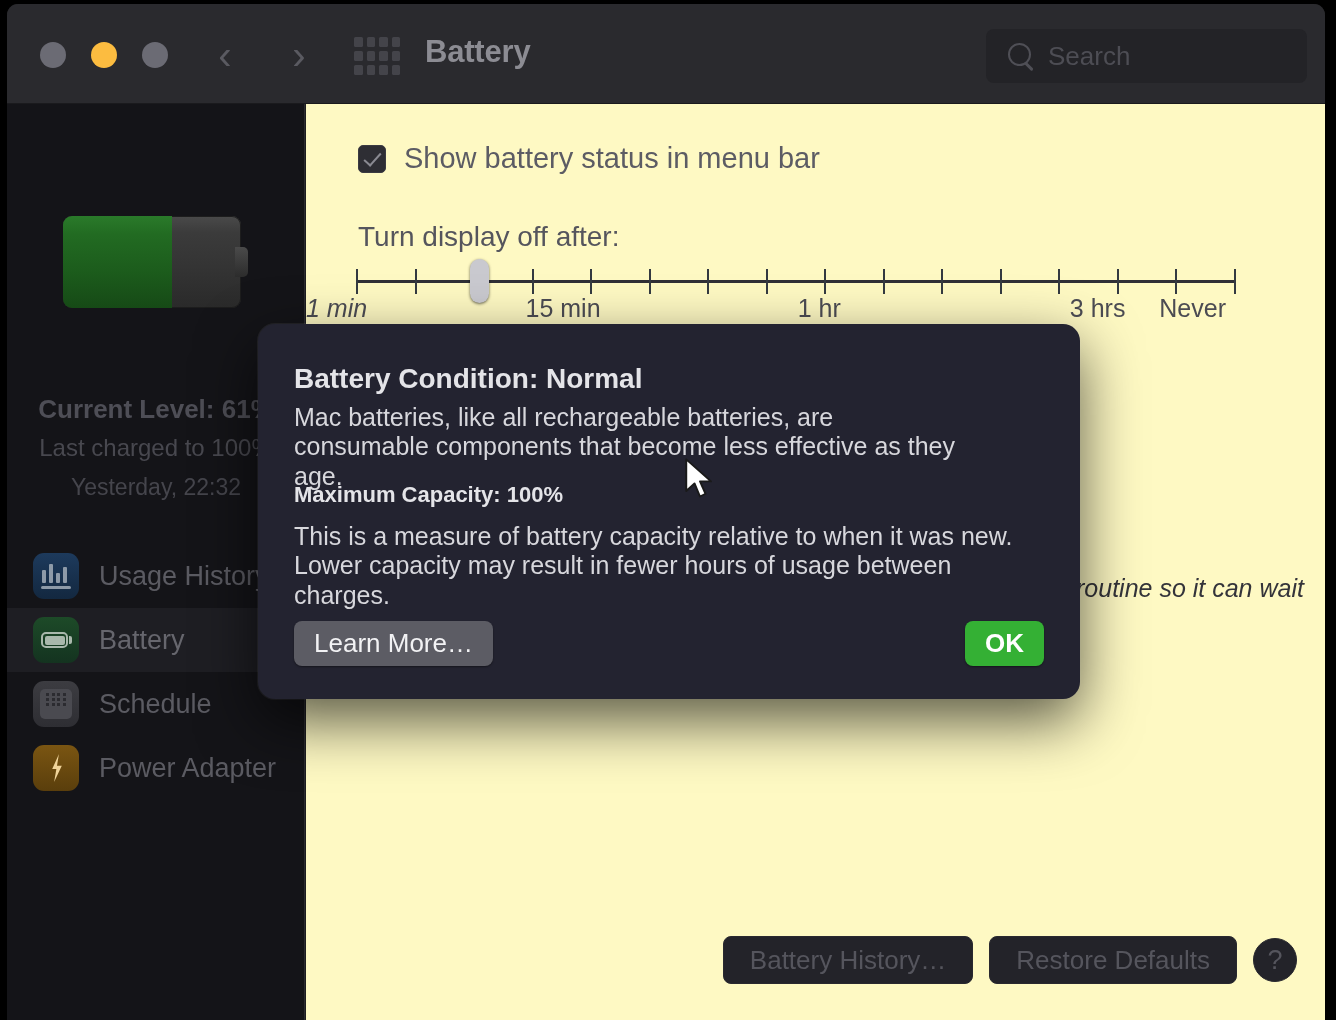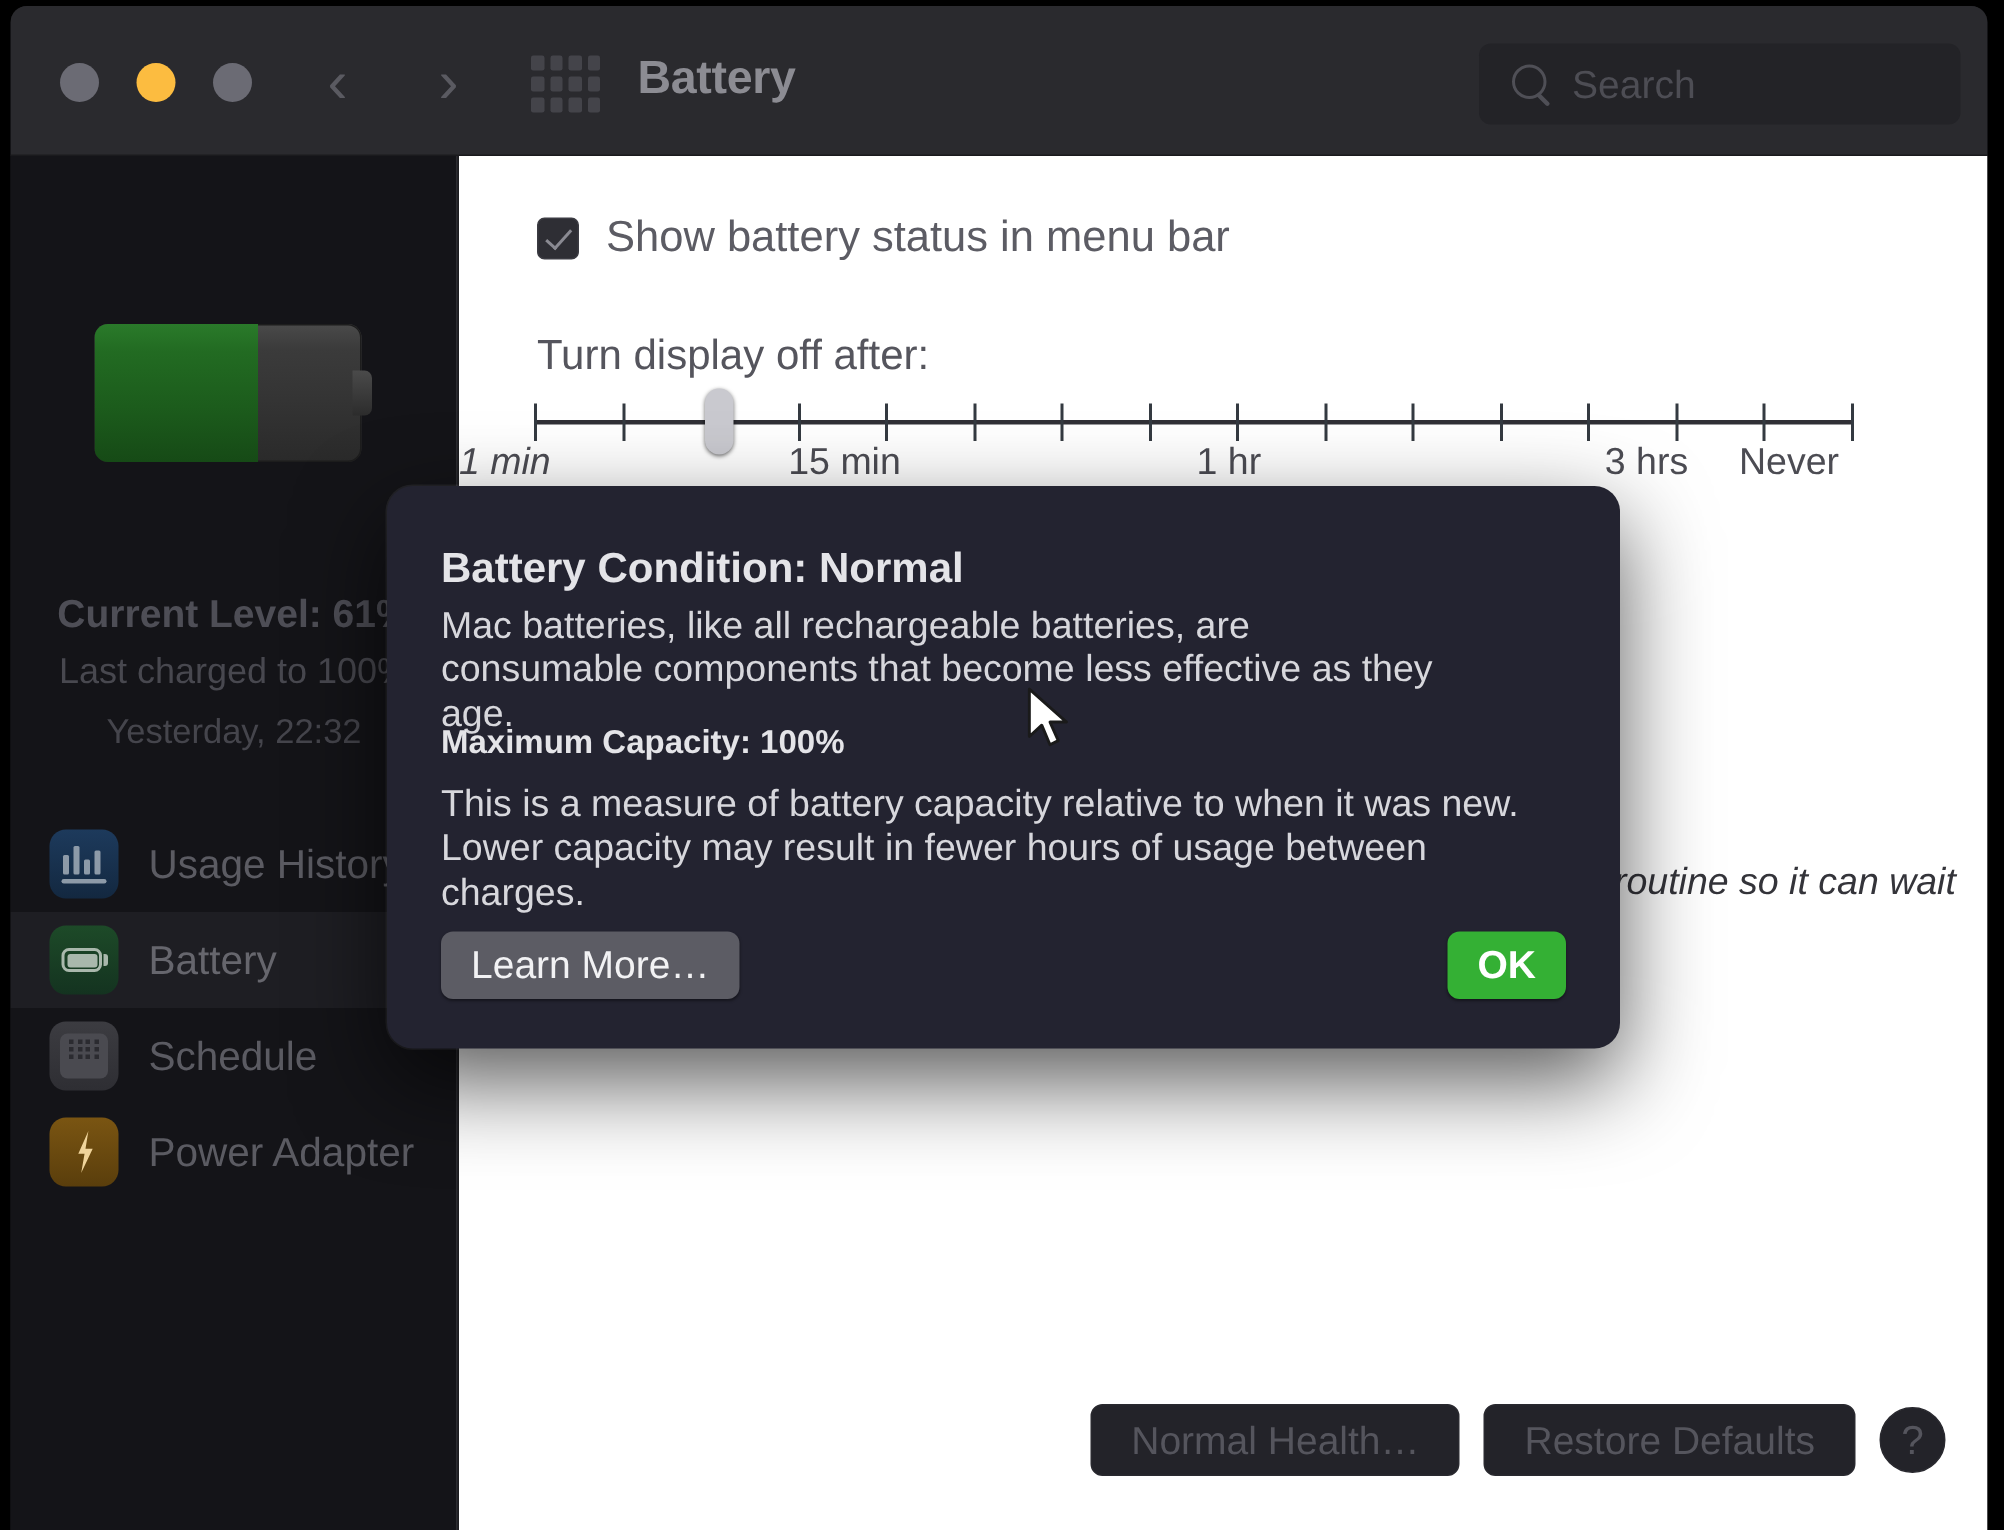--- a/index.html
+++ b/index.html
@@ -75,21 +75,21 @@
   
   .content-area { position:absolute; left:0; top:100px; width:100%; bottom:0; }
 
   .sidebar {
     position:absolute; left:0; top:0; width:298px; height:100%;
     background:#141418;
     border-right:1px solid #2c2c31;
   }
   .main {
     position:absolute; left:299px; top:0; right:0; height:100%;
-    background:#ffffff;
+    background:#fef9c3;
   }
 
   
   .battery-graphic {
     position:absolute; left:56px; top:112px; width:185px; height:92px;
   }
   .batt-body {
     position:absolute; left:0; top:0; width:178px; height:92px;
     border-radius:9px; overflow:hidden;
     background:linear-gradient(180deg,#4a4a4a 0%,#3b3b3b 18%,#343434 55%,#2a2a2a 100%);
@@ -423,21 +423,21 @@
             <span style="left: 0px; font-style: italic;">1 min</span>
             <span style="left: 219.5px;">15 min</span>
             <span style="left: 491.68px;">1 hr</span>
             <span style="left: 763.86px;">3 hrs</span>
             <span style="left: auto; right: 0px;">Never</span>
           </div>
 
         <div class="hidden-note">routine so it can wait</div>
 
         <div class="bottom-bar">
-          <div class="btn-plain">Normal Health…</div>
+          <div class="btn-plain">Battery History…</div>
           <div class="btn-plain">Restore Defaults</div>
           <div class="btn-help">?</div>
         </div>
 
       </div>
     </div>
 
     <div class="sheet">
       <div class="sheet-h1">Battery Condition: Normal</div>
       <div class="sheet-p1">Mac batteries, like all rechargeable batteries, are consumable components that become less effective as they age.</div>

